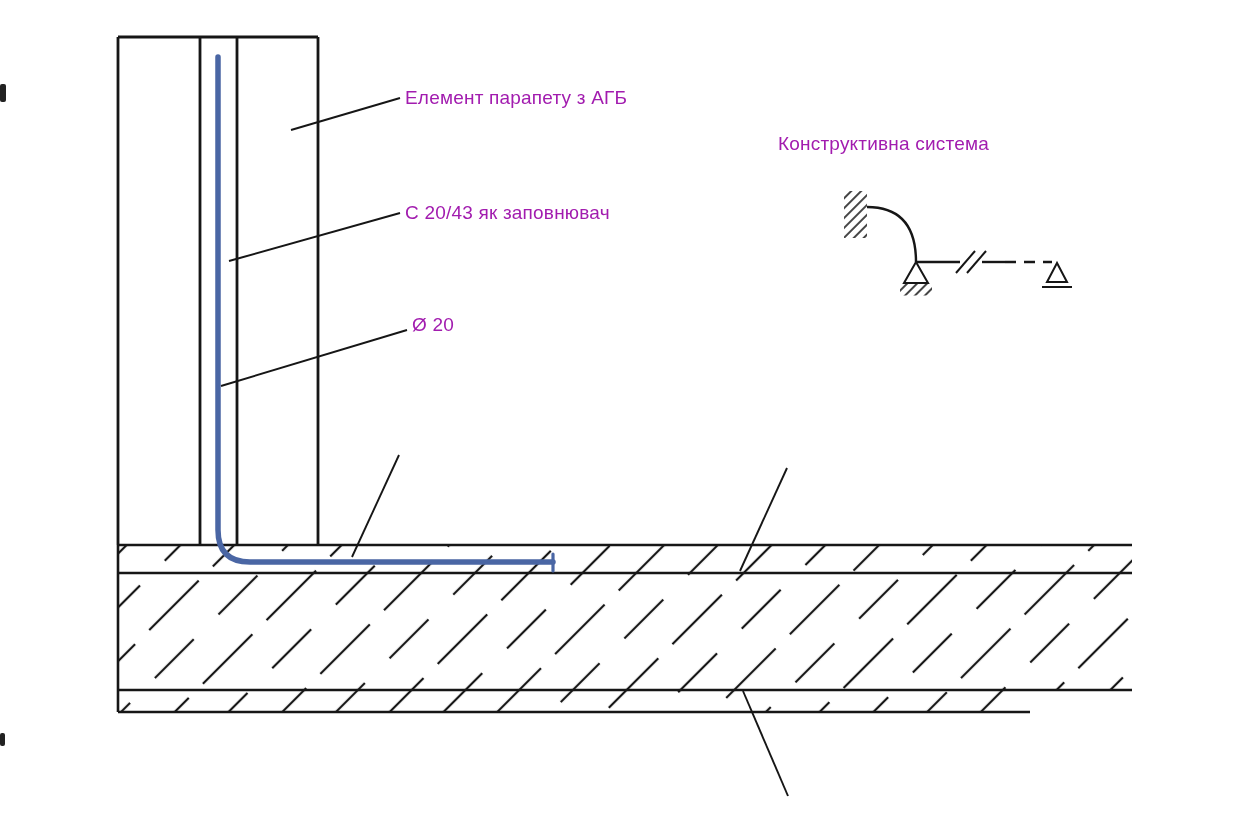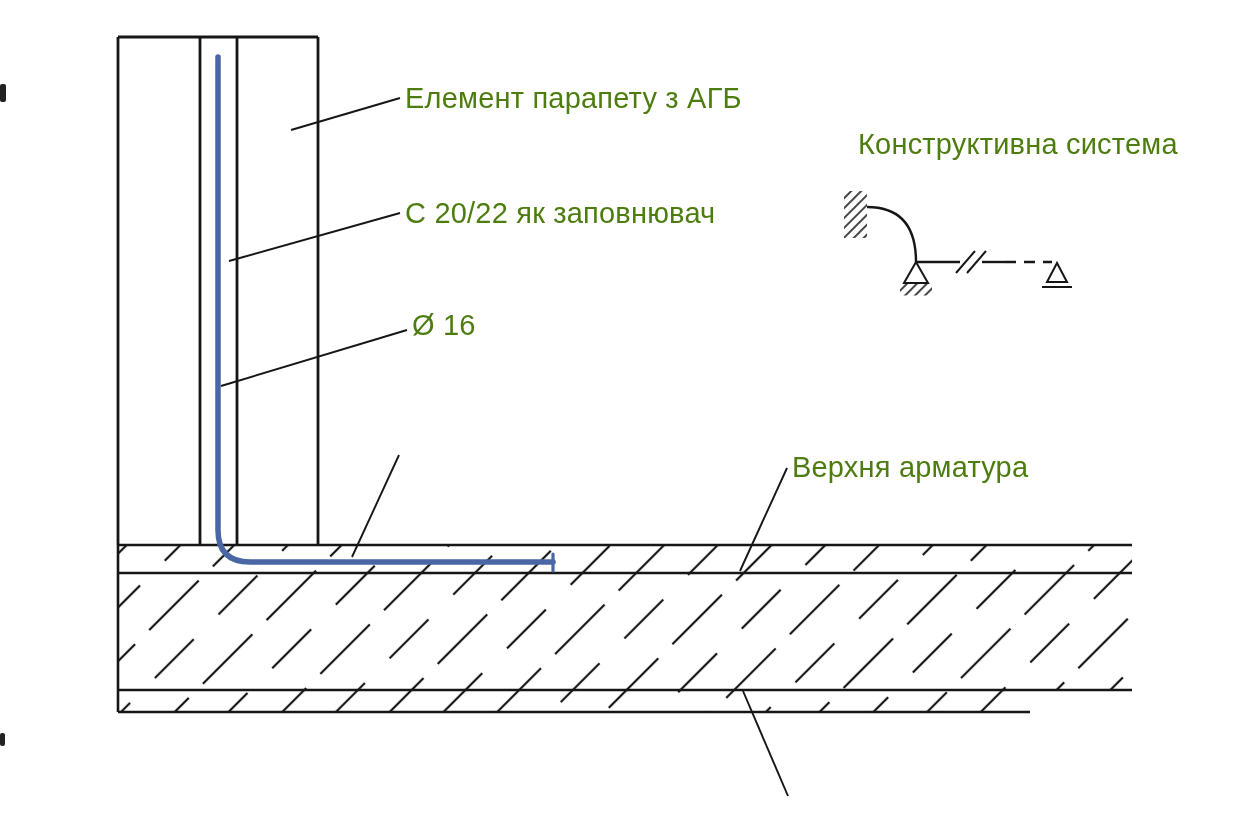--- a/index.html
+++ b/index.html
@@ -4,21 +4,21 @@
 <style>
   html,body{margin:0;padding:0;}
   body{
     width:1255px;height:832px;background:#ffffff;
     font-family:"Liberation Sans", sans-serif;
   }
   .stage{position:relative;width:1255px;height:832px;background:#ffffff;overflow:hidden;}
   .stage svg{position:absolute;left:0;top:0;}
   .label{
     position:absolute;
-    font-size:29px;line-height:34px;color:#4d7c0f;
+    font-size:19px;line-height:34px;color:#a21caf;
     white-space:nowrap;letter-spacing:0.2px;
   }
 </style>
 </head>
 <body>
 
 <div class="stage">
 
   <svg width="1255" height="832" viewBox="0 0 1255 832" fill="none" xmlns="http://www.w3.org/2000/svg">
 
@@ -81,23 +81,22 @@
     </g>
 
     <g fill="#222222" stroke="none">
       <rect x="0" y="84" width="6" height="18" rx="2"></rect>
       <rect x="0" y="733" width="5" height="13" rx="2"></rect>
     </g>
   </svg>
 
   <div class="label" style="left:405px;top:81px">Елемент парапету з АГБ</div>
 
-  <div class="label" style="left:405px;top:196px">С 20/22 як заповнювач</div>
+  <div class="label" style="left:405px;top:196px">С 20/43 як заповнювач</div>
 
-  <div class="label" style="left:412px;top:308px">Ø 16</div>
+  <div class="label" style="left:412px;top:308px">Ø 20</div>
 
 
-  <div class="label" style="left:792px;top:450px">Верхня арматура</div>
 
 
-  <div class="label" style="left:858px;top:127px">Конструктивна система</div>
+  <div class="label" style="left:778px;top:127px">Конструктивна система</div>
 
 </div>
 
 </body></html>

